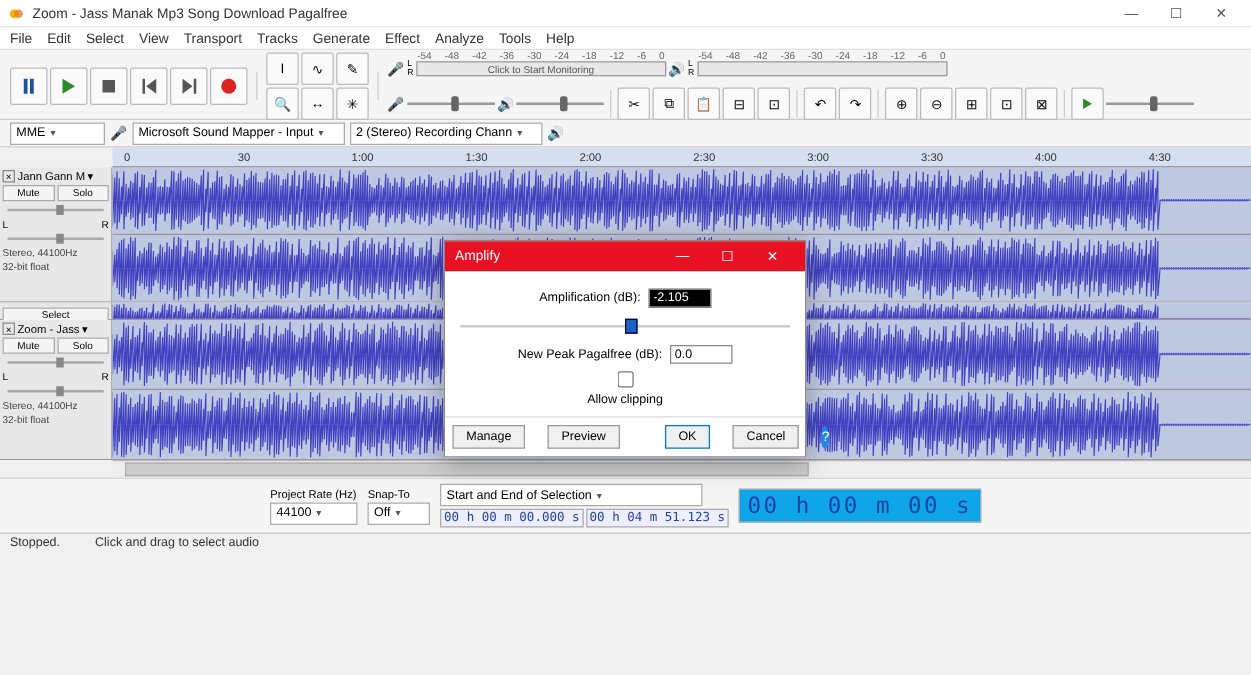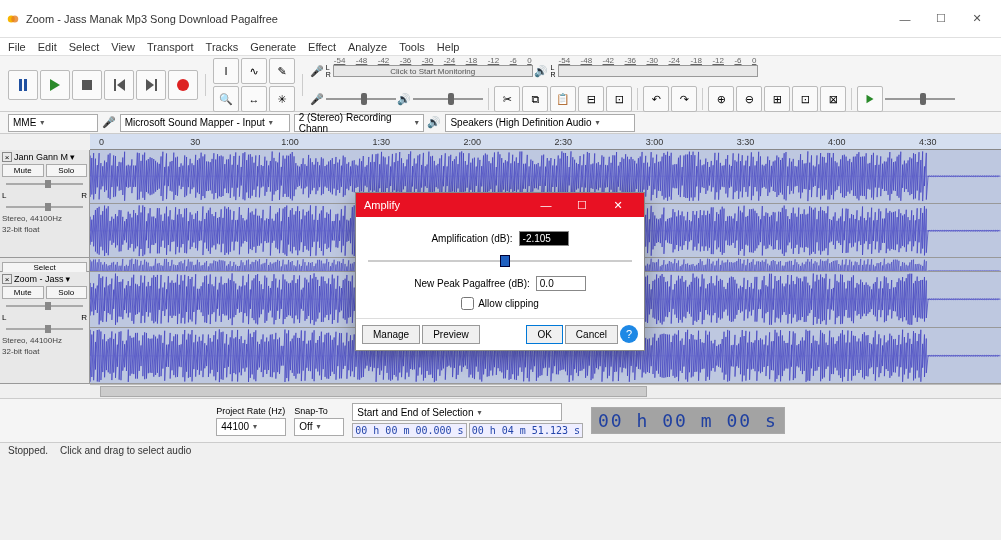--- a/index.html
+++ b/index.html
@@ -1,35 +1,35 @@
 <!DOCTYPE html>
 <html><head>
 <meta charset="utf-8">
 <style>
 * { margin:0; padding:0; box-sizing:border-box; font-family:"Segoe UI",Arial,sans-serif; }
 body { width:1001px; height:540px; background:#f0f0f0; overflow:hidden; font-size:11px; position:relative; }
 
 
-.titlebar { height:38px; background:#fff; display:flex; align-items:center; padding:0 6px; border-bottom:1px solid #e0e0e0; }
+.titlebar { height:22px; background:#fff; display:flex; align-items:center; padding:0 6px; border-bottom:1px solid #e0e0e0; }
 .titlebar .icon { width:14px; height:14px; margin-right:6px; }
 .titlebar .title { flex:1; color:#333; }
 .winbtns { display:flex; gap:0; }
 .winbtns div { width:36px; height:22px; display:flex; align-items:center; justify-content:center; color:#555; }
 
 
 .menubar { height:18px; background:#fff; display:flex; align-items:center; padding:0 8px; gap:12px; color:#333; font-size:11px; border-bottom:1px solid #e0e0e0; }
 
 
 .tbar { height:56px; background:#f5f5f5; border-bottom:1px solid #ccc; display:flex; align-items:center; padding:2px 8px; gap:4px; flex-wrap:wrap; position:relative; }
 .trow { display:flex; align-items:center; gap:2px; height:26px; }
 .sp { width:1px; height:22px; background:#ccc; margin:0 3px; }
 .btn { width:26px; height:26px; border:1px solid #bbb; background:#fafafa; display:flex; align-items:center; justify-content:center; border-radius:2px; }
 .transport .btn { width:30px; height:30px; }
 .meter { width:200px; height:12px; border:1px solid #999; background:#e8e8e8; position:relative; font-size:8px; display:flex; align-items:center; justify-content:center; color:#555; }
-.meter .ticks { position:absolute; top:-10px; left:0; right:0; display:flex; justify-content:space-between; font-size:8px; color:#666;text-decoration:underline; }
+.meter .ticks { position:absolute; top:-10px; left:0; right:0; display:flex; justify-content:space-between; font-size:8px; color:#666; }
 .slider { width:70px; height:14px; position:relative; }
 .slider .track { position:absolute; top:6px; left:0; right:0; height:2px; background:#999; }
 .slider .th { position:absolute; top:1px; left:50%; width:6px; height:12px; background:#666; border-radius:2px; }
 
 
 .devrow { height:22px; background:#f5f5f5; border-bottom:1px solid #ccc; display:flex; align-items:center; padding:0 8px; gap:4px; }
 .sel { height:18px; border:1px solid #aaa; background:#fff; font-size:10px; padding:0 4px; display:flex; align-items:center; position:relative; }
 .sel::after { content:"▾"; font-size:8px; margin-left:4px; color:#555; }
 
 
@@ -53,40 +53,40 @@
 .chan { height:50%; position:relative; border-bottom:1px solid #999; }
 .chan:last-child { border-bottom:none; }
 .wave svg { position:absolute; top:0; left:0; width:100%; height:100%; }
 
 
 .hscroll { height:14px; background:#eee; border-top:1px solid #bbb; position:relative; margin-left:90px; }
 .hscroll .thumb { position:absolute; left:10px; top:1px; bottom:1px; width:60%; background:#ccc; border:1px solid #aaa; }
 
 
 .botbar { height:44px; background:#f5f5f5; border-top:1px solid #ccc; display:flex; align-items:center; padding:4px 8px; gap:8px;justify-content:center; }
-.timebox { font-family:monospace; font-size:18px; color:#2040a0; border:1px solid #aaa; padding:2px 6px; background:#a3a3a3; letter-spacing:2px; }
+.timebox { font-family:monospace; font-size:18px; color:#2040a0; border:1px solid #aaa; padding:2px 6px; background:#0ea5e9; letter-spacing:2px; }
 .smalltime { font-family:monospace; font-size:10px; color:#24a; border:1px solid #aaa; padding:1px 2px; background:#eef; }
 
 
-.status { height:16px; background:#f0f0f0; border-top:1px solid #ccc; display:flex; align-items:center; padding:0 8px; gap:12px; font-size:10px; color:#333; }
+.status { height:16px; background:#f0f0f0; border-top:1px solid #ccc; display:flex; align-items:center; padding:0 8px; gap:28px; font-size:10px; color:#333; }
 
 
 .dialog { position:absolute; left:355px; top:192px; width:290px; background:#fff; border:1px solid #888; box-shadow:0 4px 20px rgba(0,0,0,0.3); z-index:100; }
 .dialog .dtitle { height:24px; background:#e81123; color:#fff; display:flex; align-items:center; padding:0 8px; font-size:11px; }
 .dialog .dtitle .spacer { flex:1; }
 .dialog .dtitle .dbtn { width:36px; text-align:center; color:#fff; font-size:11px; }
 .dialog .dbody { padding:8px 12px; font-size:10px; }
 .dialog .row { display:flex; align-items:center; justify-content:center; gap:6px; margin:6px 0; }
 .dialog input[type=text] { width:50px; font-size:10px; padding:1px 3px; border:1px solid #888; }
 .dialog .selval { background:#000000; color:#fff; }
 .dialog .dslider { height:18px; position:relative; margin:4px 0; }
 .dialog .dslider .tr { position:absolute; top:8px; left:0; right:0; height:2px; background:#ccc; }
 .dialog .dslider .kn { position:absolute; top:3px; left:50%; width:10px; height:12px; background:#2060c0; border:1px solid #003; }
-.dialog .chk { display:flex; align-items:center; justify-content:center; gap:4px; }
-.dialog .dfoot { display:flex; gap:2px; padding:6px; border-top:1px solid #ddd; align-items:flex-start; }
+.dialog .chk { display:flex; align-items:center; justify-content:center; gap:4px;flex-direction:column; }
+.dialog .dfoot { display:flex; gap:18px; padding:6px; border-top:1px solid #ddd; align-items:flex-end; }
 .dialog .dfoot button { font-size:10px; padding:3px 10px; border:1px solid #999; background:#f0f0f0; }
 .dialog .dfoot .ok { border:1px solid #0078d7; }
 .dialog .help { width:18px; height:18px; border-radius:50%; background:#1e88e5; color:#fff; display:flex; align-items:center; justify-content:center; font-size:11px; }
 
 
 .i-play { width:0; height:0; border-left:10px solid #2a8a2a; border-top:6px solid transparent; border-bottom:6px solid transparent; }
 .i-stop { width:10px; height:10px; background:#555; }
 .i-rec { width:12px; height:12px; background:#d22; border-radius:50%; }
 .i-pause { display:flex; gap:2px; }
 .i-pause span { width:3px; height:12px; background:#2050a0; }
@@ -241,34 +241,31 @@
         </div>
       <div class="slider">
           <div class="track"></div>
           <div class="th"></div>
         </div>
     </div>
   </div>
 </div>
 
 <div class="devrow">
-  <div class="sel" style="width:90px">
+  <div class="sel" style="width:76px">
       <span>MME</span>
     </div>
   <span>🎤</span>
   <div class="sel" style="width:170px">
       <span>Microsoft Sound Mapper - Input</span>
     </div>
-  <div class="sel" style="width:130px">
+  <div class="sel" style="width:154px">
       <span>2 (Stereo) Recording Chann</span>
     </div>
   <span>🔊</span>
-  <div class="sel" style="width:190px">
-      <span>Speakers (High Definition Audio</span>
-    </div>
 </div>
 
 <div class="ruler">
   <span style="left:1%">0</span>
   <span style="left:11%">30</span>
   <span style="left:21%">1:00</span>
   <span style="left:31%">1:30</span>
   <span style="left:41%">2:00</span>
   <span style="left:51%">2:30</span>
   <span style="left:61%">3:00</span>

